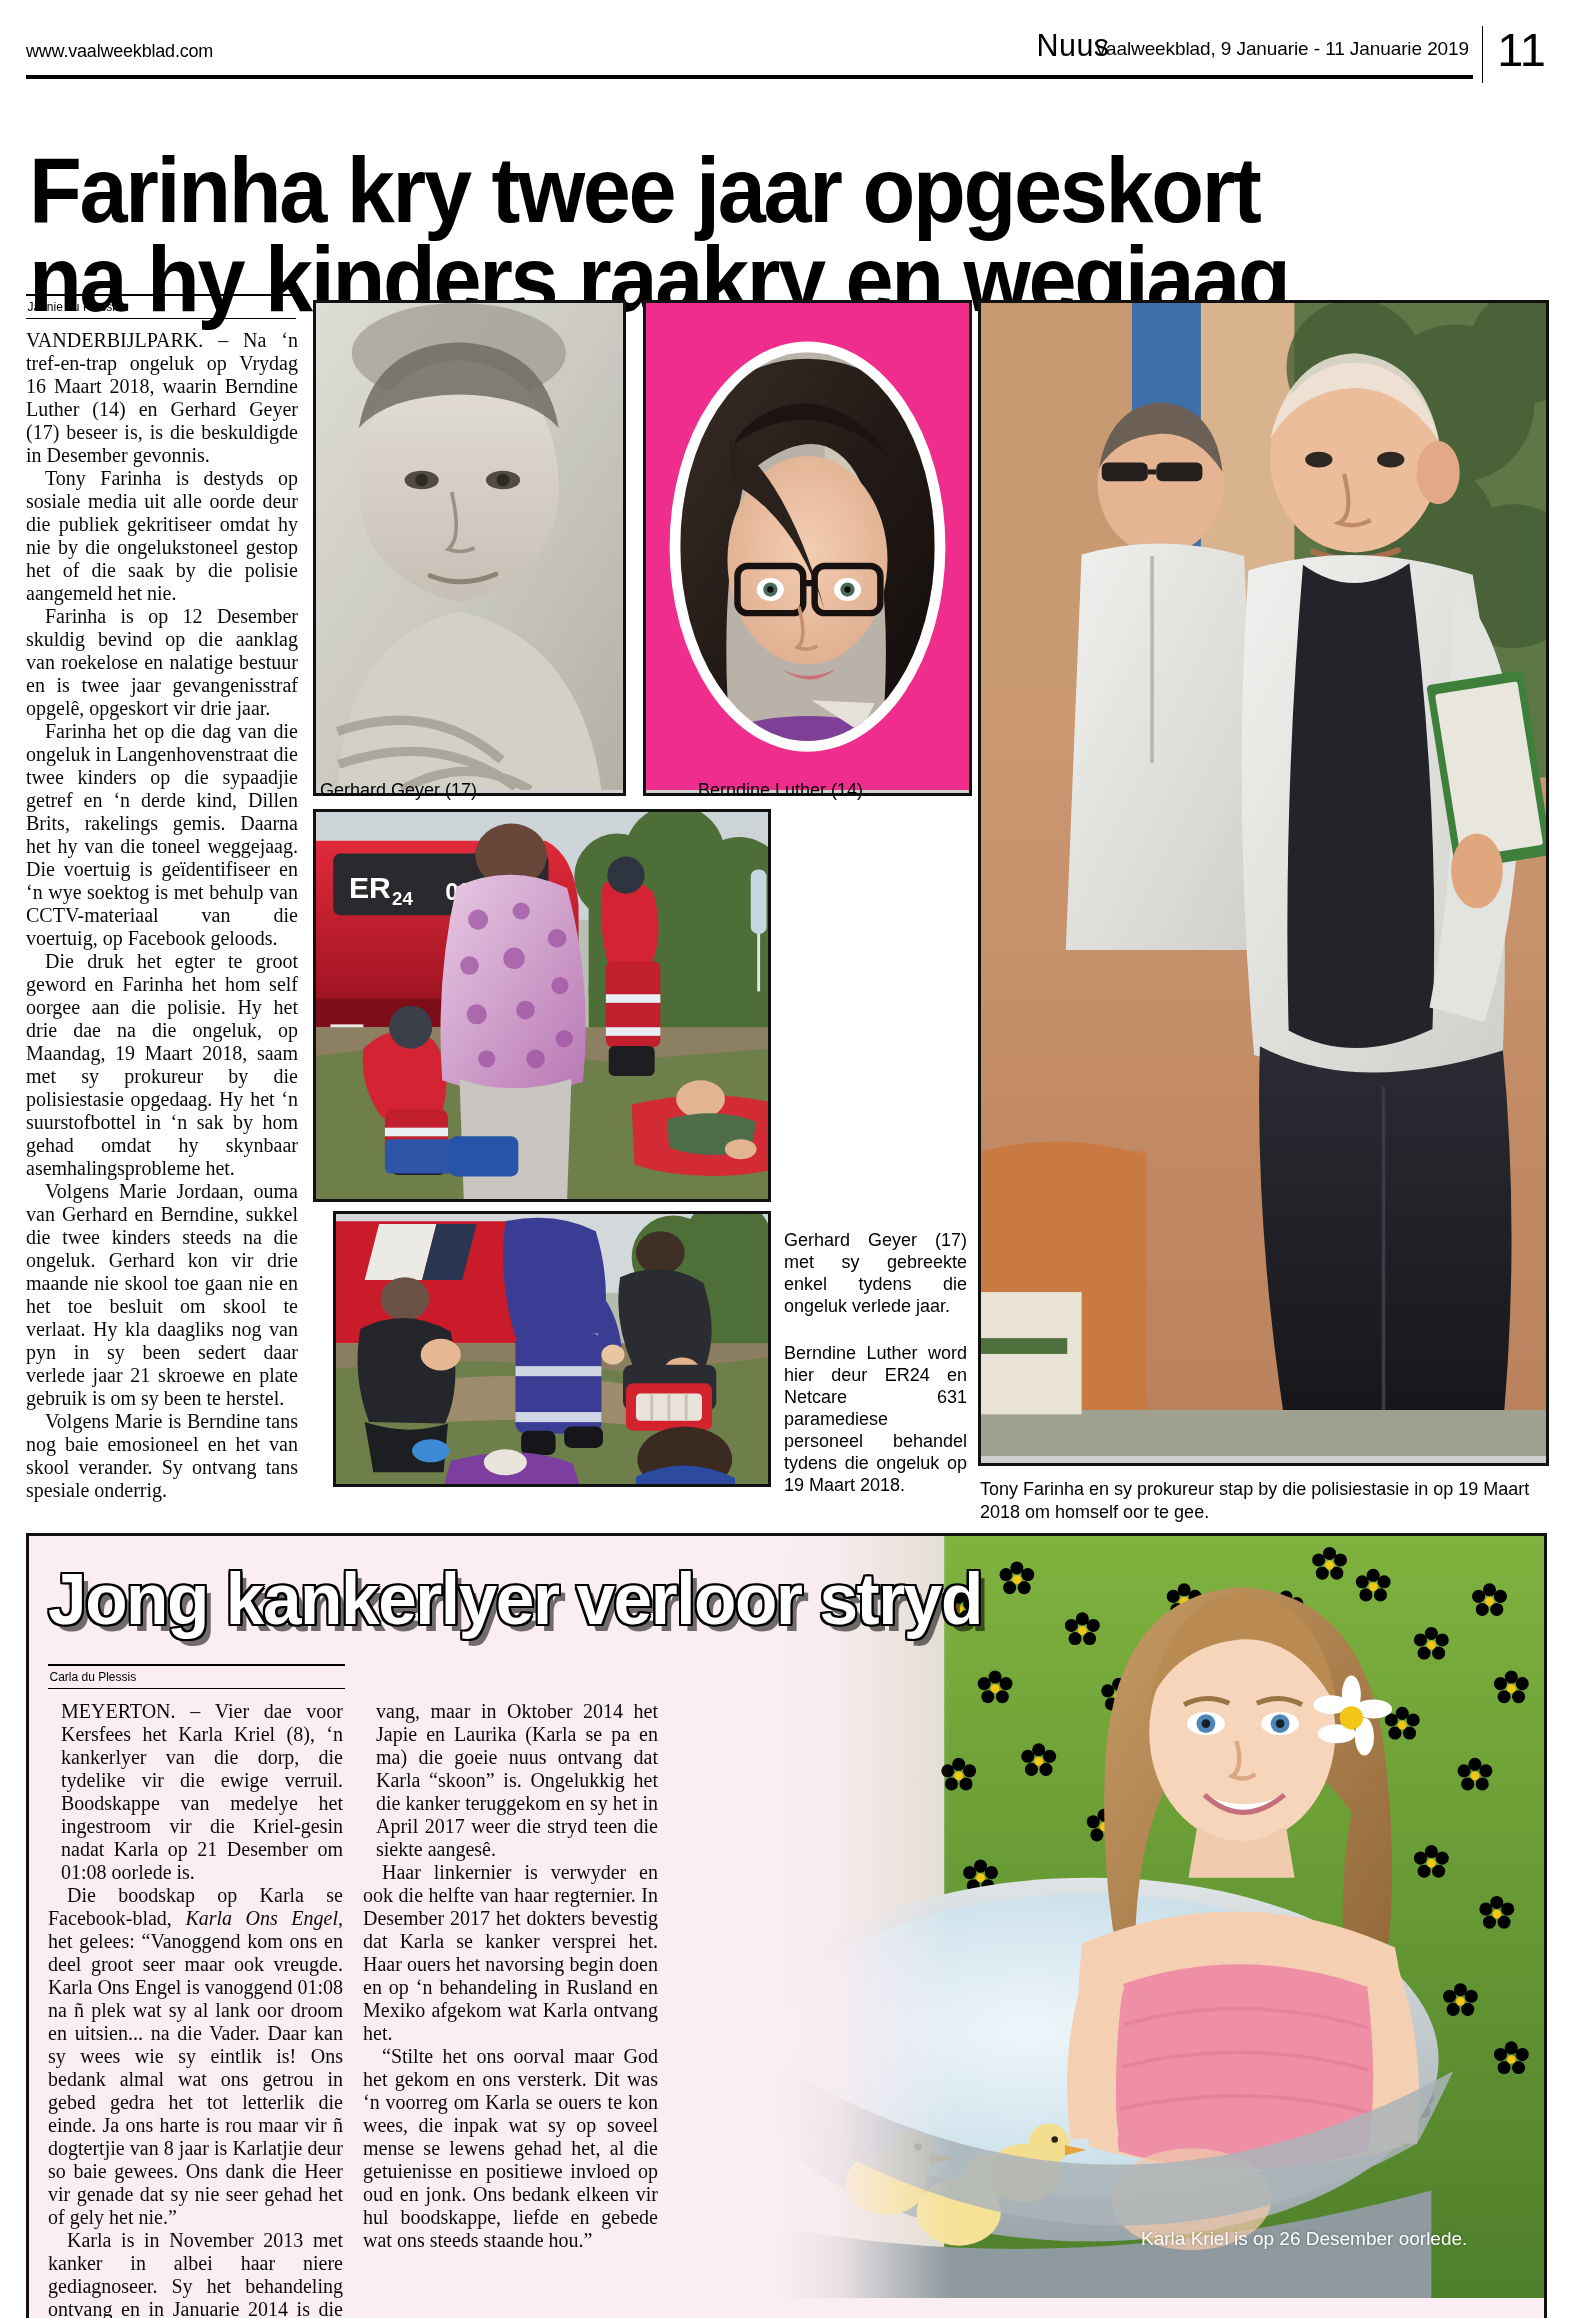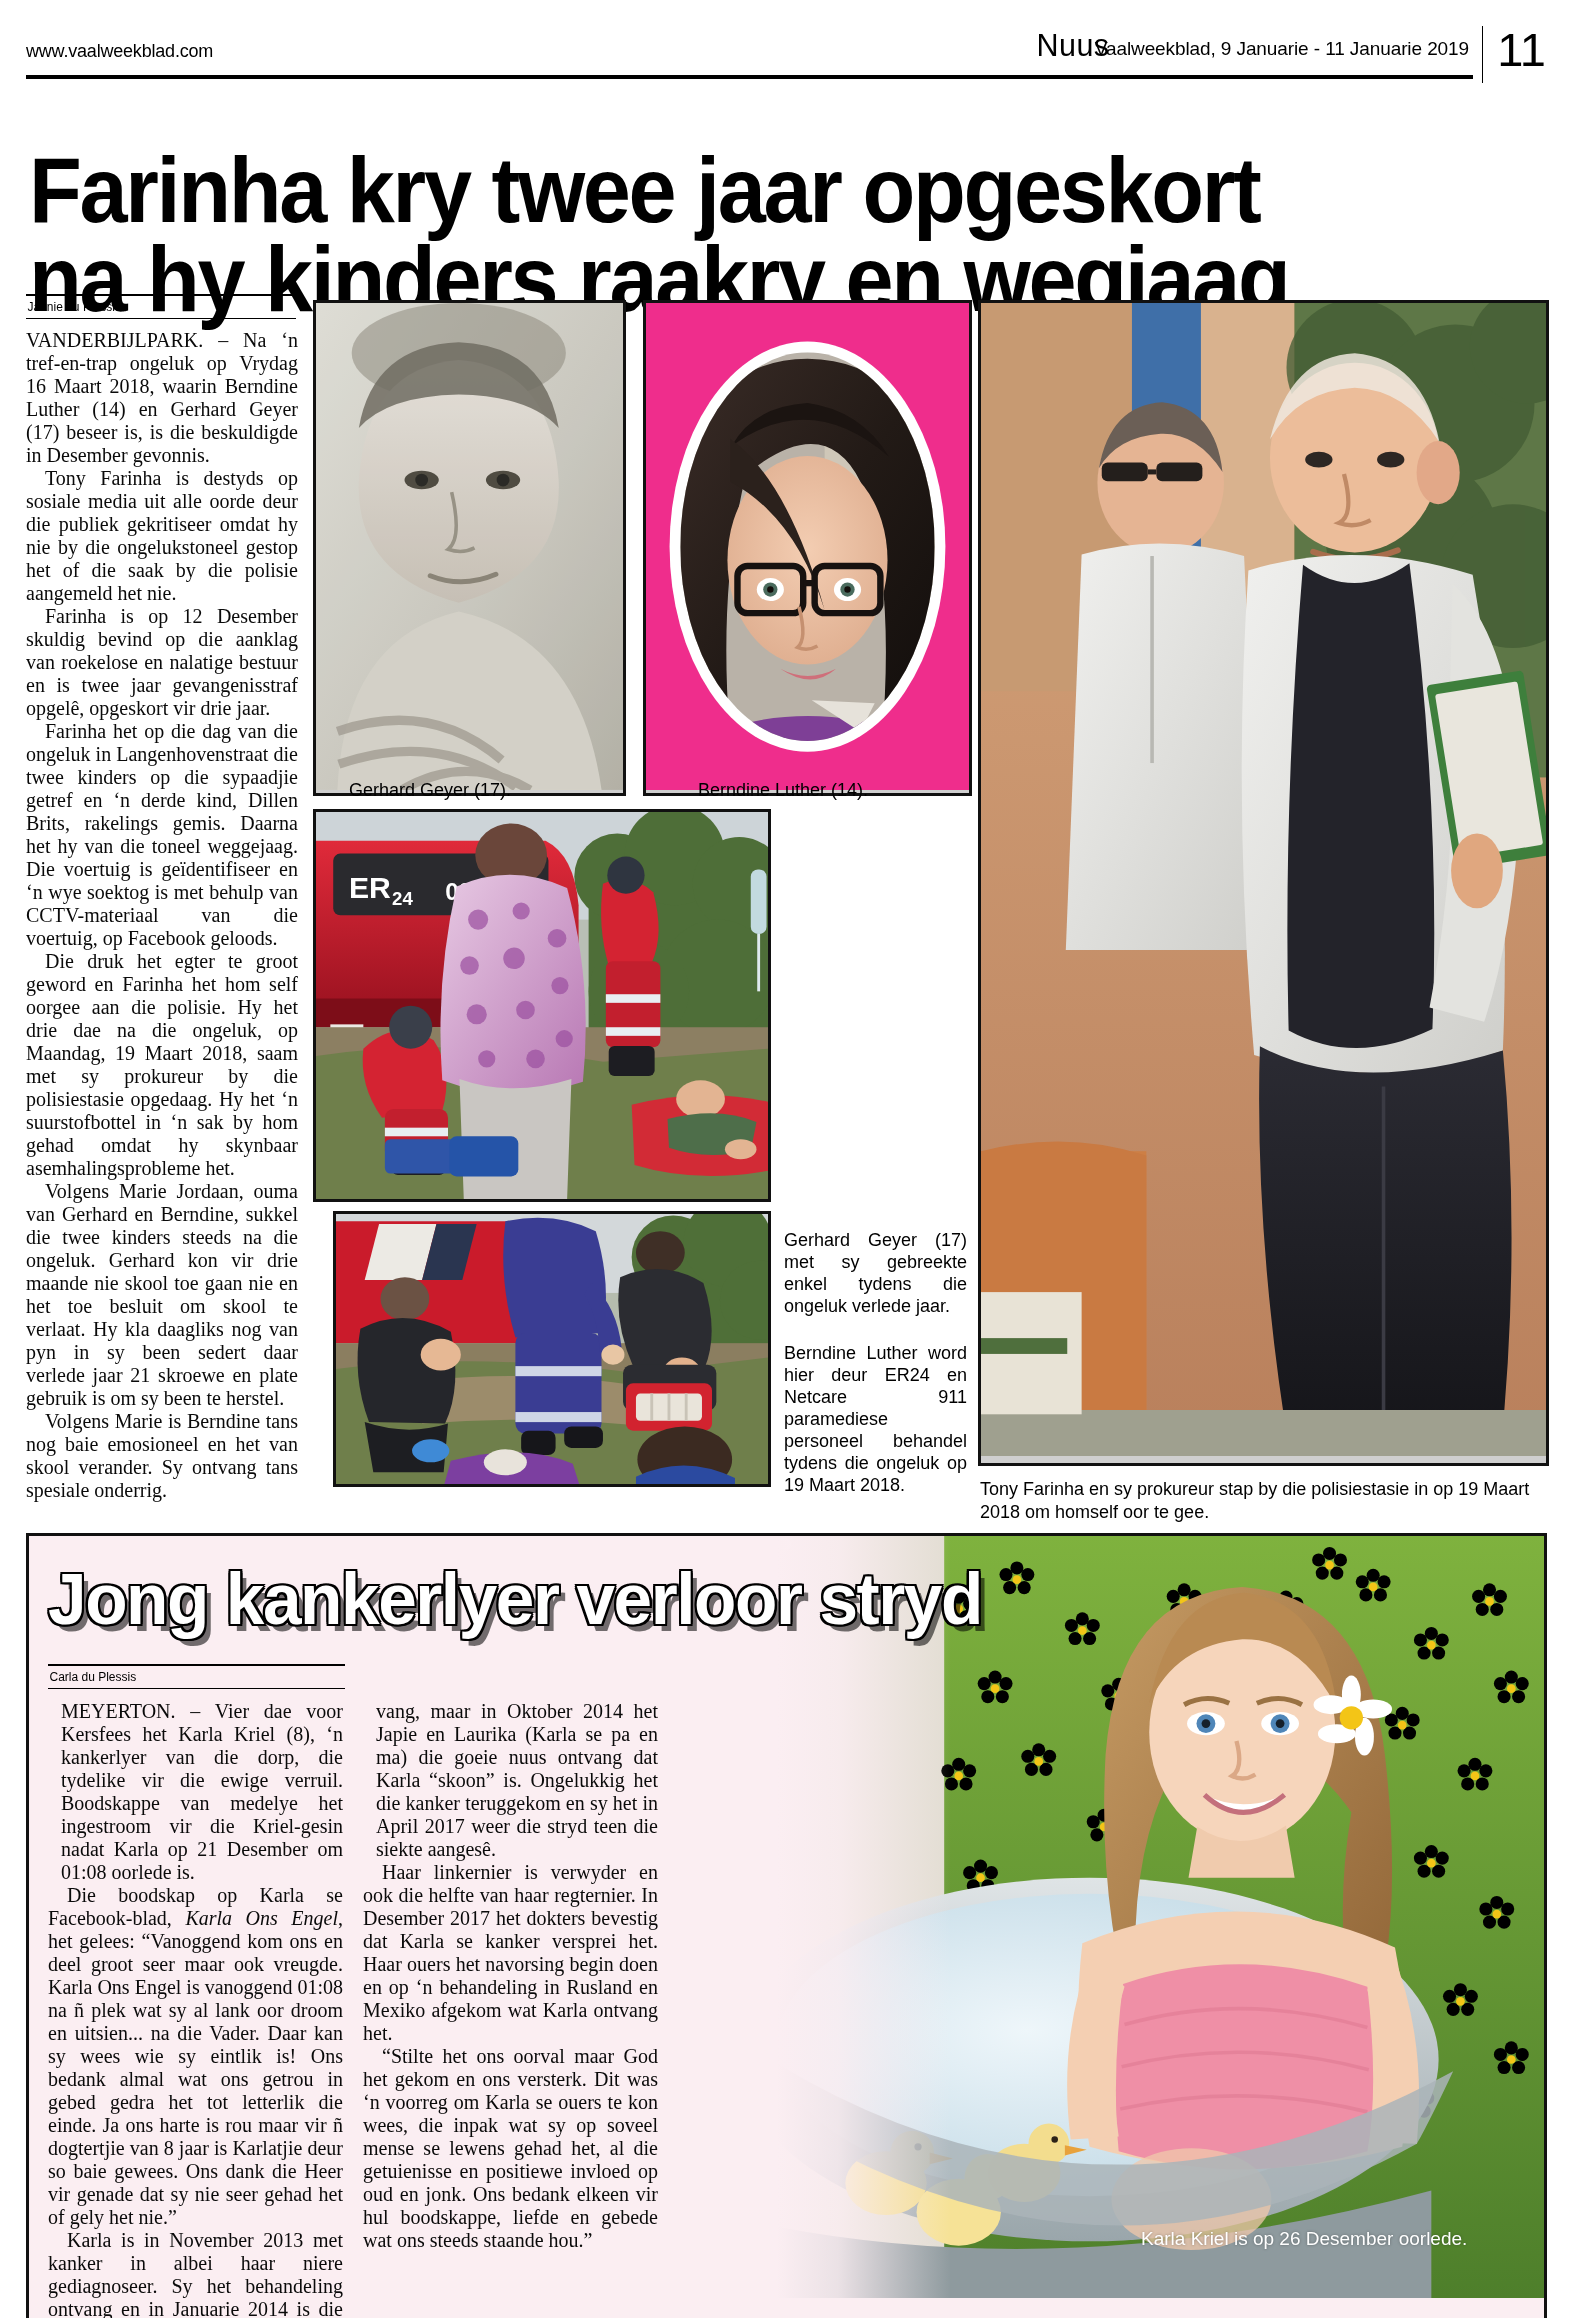--- a/index.html
+++ b/index.html
@@ -143,21 +143,21 @@
   .ph-berndine { left: 643px; top: 300px; width: 329px; height: 496px; }
   .ph-tony { left: 978px; top: 300px; width: 571px; height: 1166px; }
 
   .cap {
     position: absolute;
     font-family: "Liberation Sans", sans-serif;
     font-size: 18px;
     line-height: 22.5px;
     color: #000;
   }
-  .cap-gerhard { left: 320px; top: 779px; margin-left: 29px; }
+  .cap-gerhard { left: 320px; top: 779px; }
   .cap-berndine { left: 698px; top: 779px; }
 
   .ph-scene1 { left: 313px; top: 809px; width: 458px; height: 393px; }
   .ph-scene2 { left: 333px; top: 1211px; width: 438px; height: 276px; }
 
   .cap-right-block {
     position: absolute;
     left: 784px;
     top: 1229px;
     width: 183px;
@@ -603,21 +603,21 @@
 
     <g>
       <path d="M160 344 Q260 318 330 348 L340 380 L150 380Z" fill="#7c3fa0"></path>
       <ellipse cx="236" cy="346" rx="30" ry="18" fill="#e8e3db"></ellipse>
     </g>
   </svg>
 </div>
 
 <div class="cap-right-block">
   <p>Gerhard Geyer (17) met sy gebreekte enkel tydens die ongeluk verlede jaar.</p>
-  <p>Berndine Luther word hier deur ER24 en Netcare 911 paramediese personeel behandel tydens die ongeluk op 19 Maart 2018.</p>
+  <p>Berndine Luther word hier deur ER24 en Netcare 631 paramediese personeel behandel tydens die ongeluk op 19 Maart 2018.</p>
 </div>
 
 <div class="cap-tony">Tony Farinha en sy prokureur stap by die polisiestasie in op 19 Maart 2018 om homself oor te gee.</div>
 
 <div class="article2">
 
   <div class="art2-photo">
     <svg width="100%" height="100%" viewBox="0 0 1055 1048" preserveAspectRatio="xMidYMid slice">
       <defs>
         <linearGradient id="grass" x1="0" y1="0" x2="0" y2="1">

